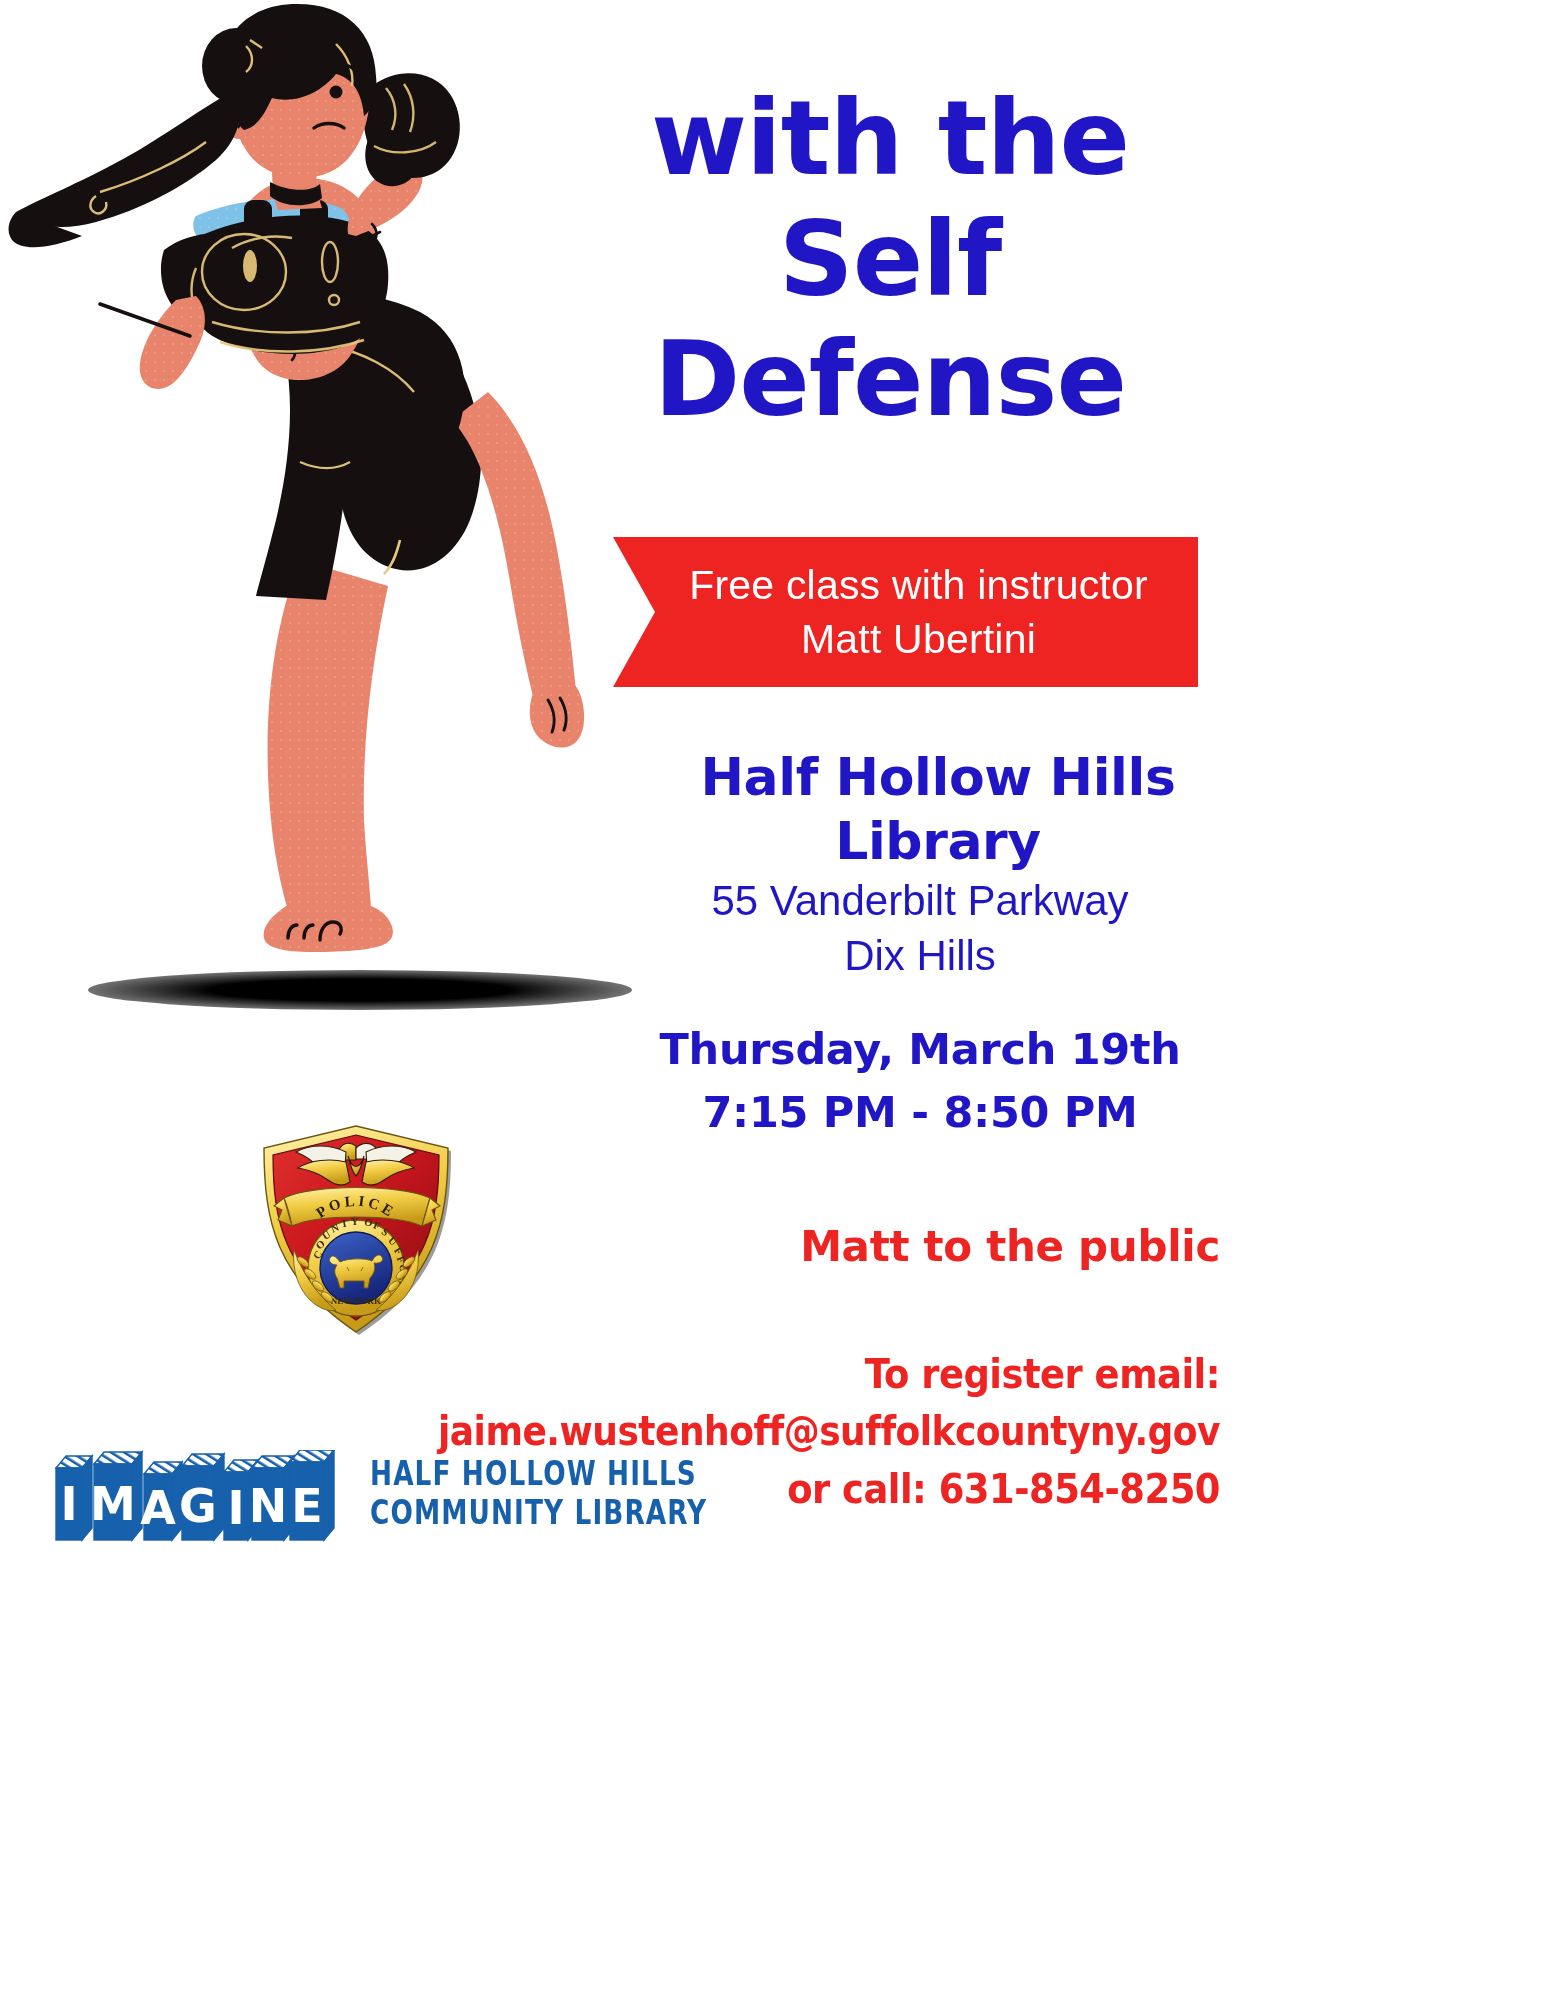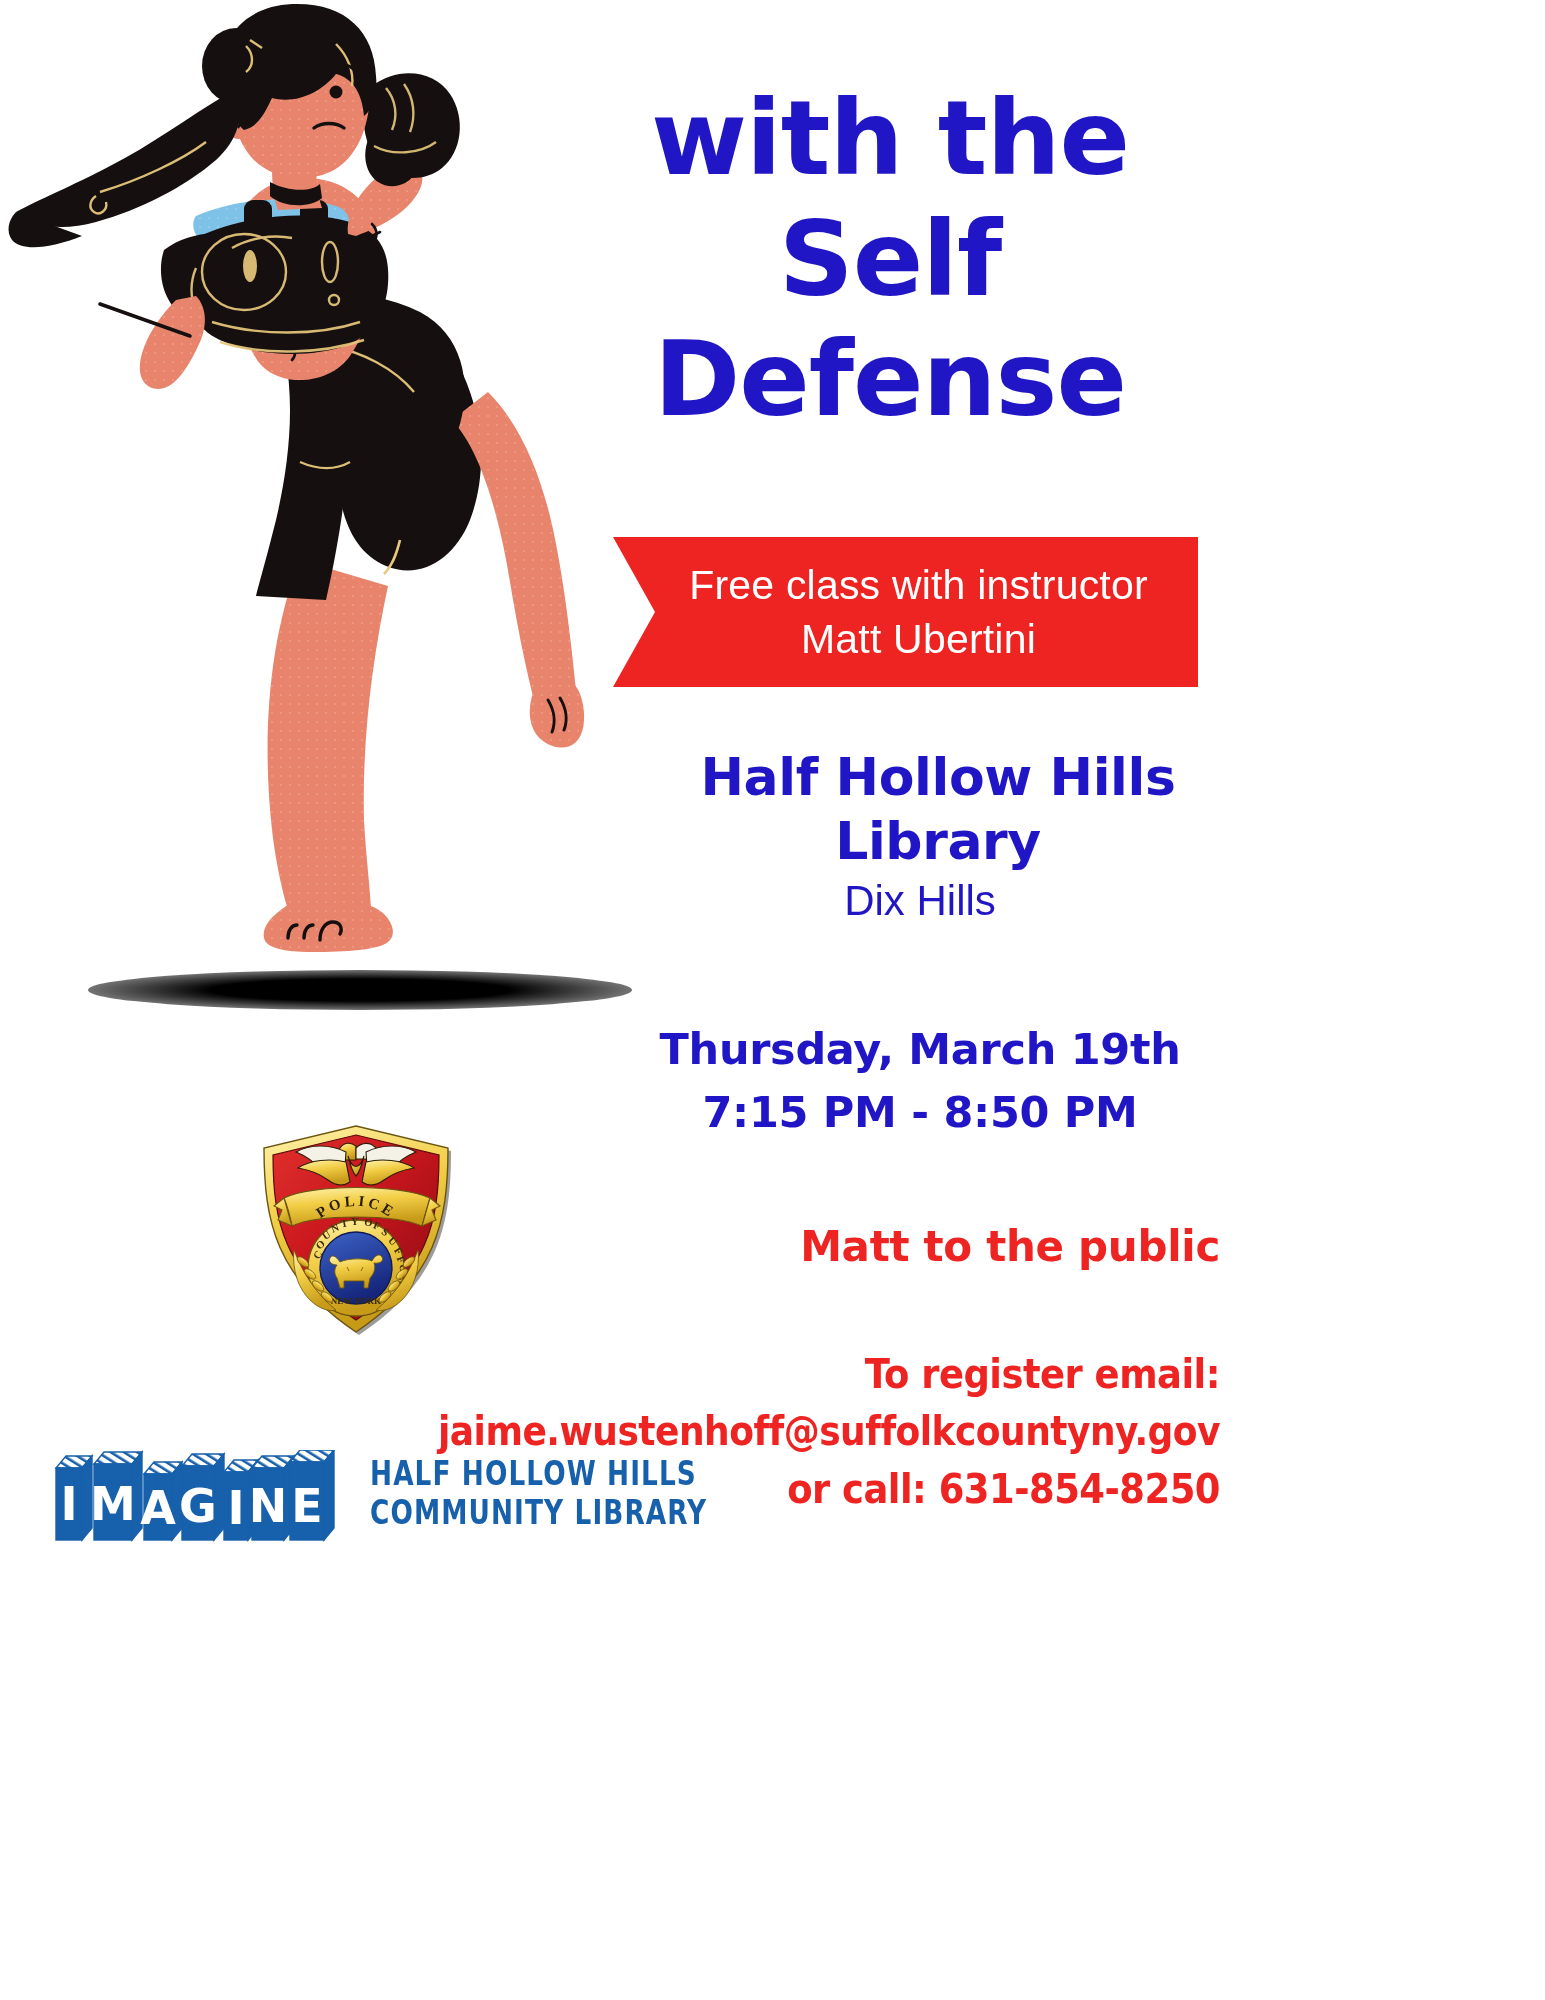--- a/index.html
+++ b/index.html
@@ -267,20 +267,21 @@
   <div>Self Defense</div>
 </div>
 
 <div id="banner" class="nosel">
   <div>Free class with instructor</div>
   <div>Matt Ubertini</div>
 </div>
 
 <div id="venue" class="nosel">
   <div class="vname">Half Hollow Hills Library</div>
+  <div class="vaddr">55 Vanderbilt Parkway</div>
   <div class="vaddr">Dix Hills</div>
 </div>
 
 <div id="datetime" class="nosel">
   <div>Thursday, March 19th</div>
   <div>7:15 PM - 8:50 PM</div>
 </div>
 
 <div id="openpublic" class="nosel">Matt to the public</div>
 

